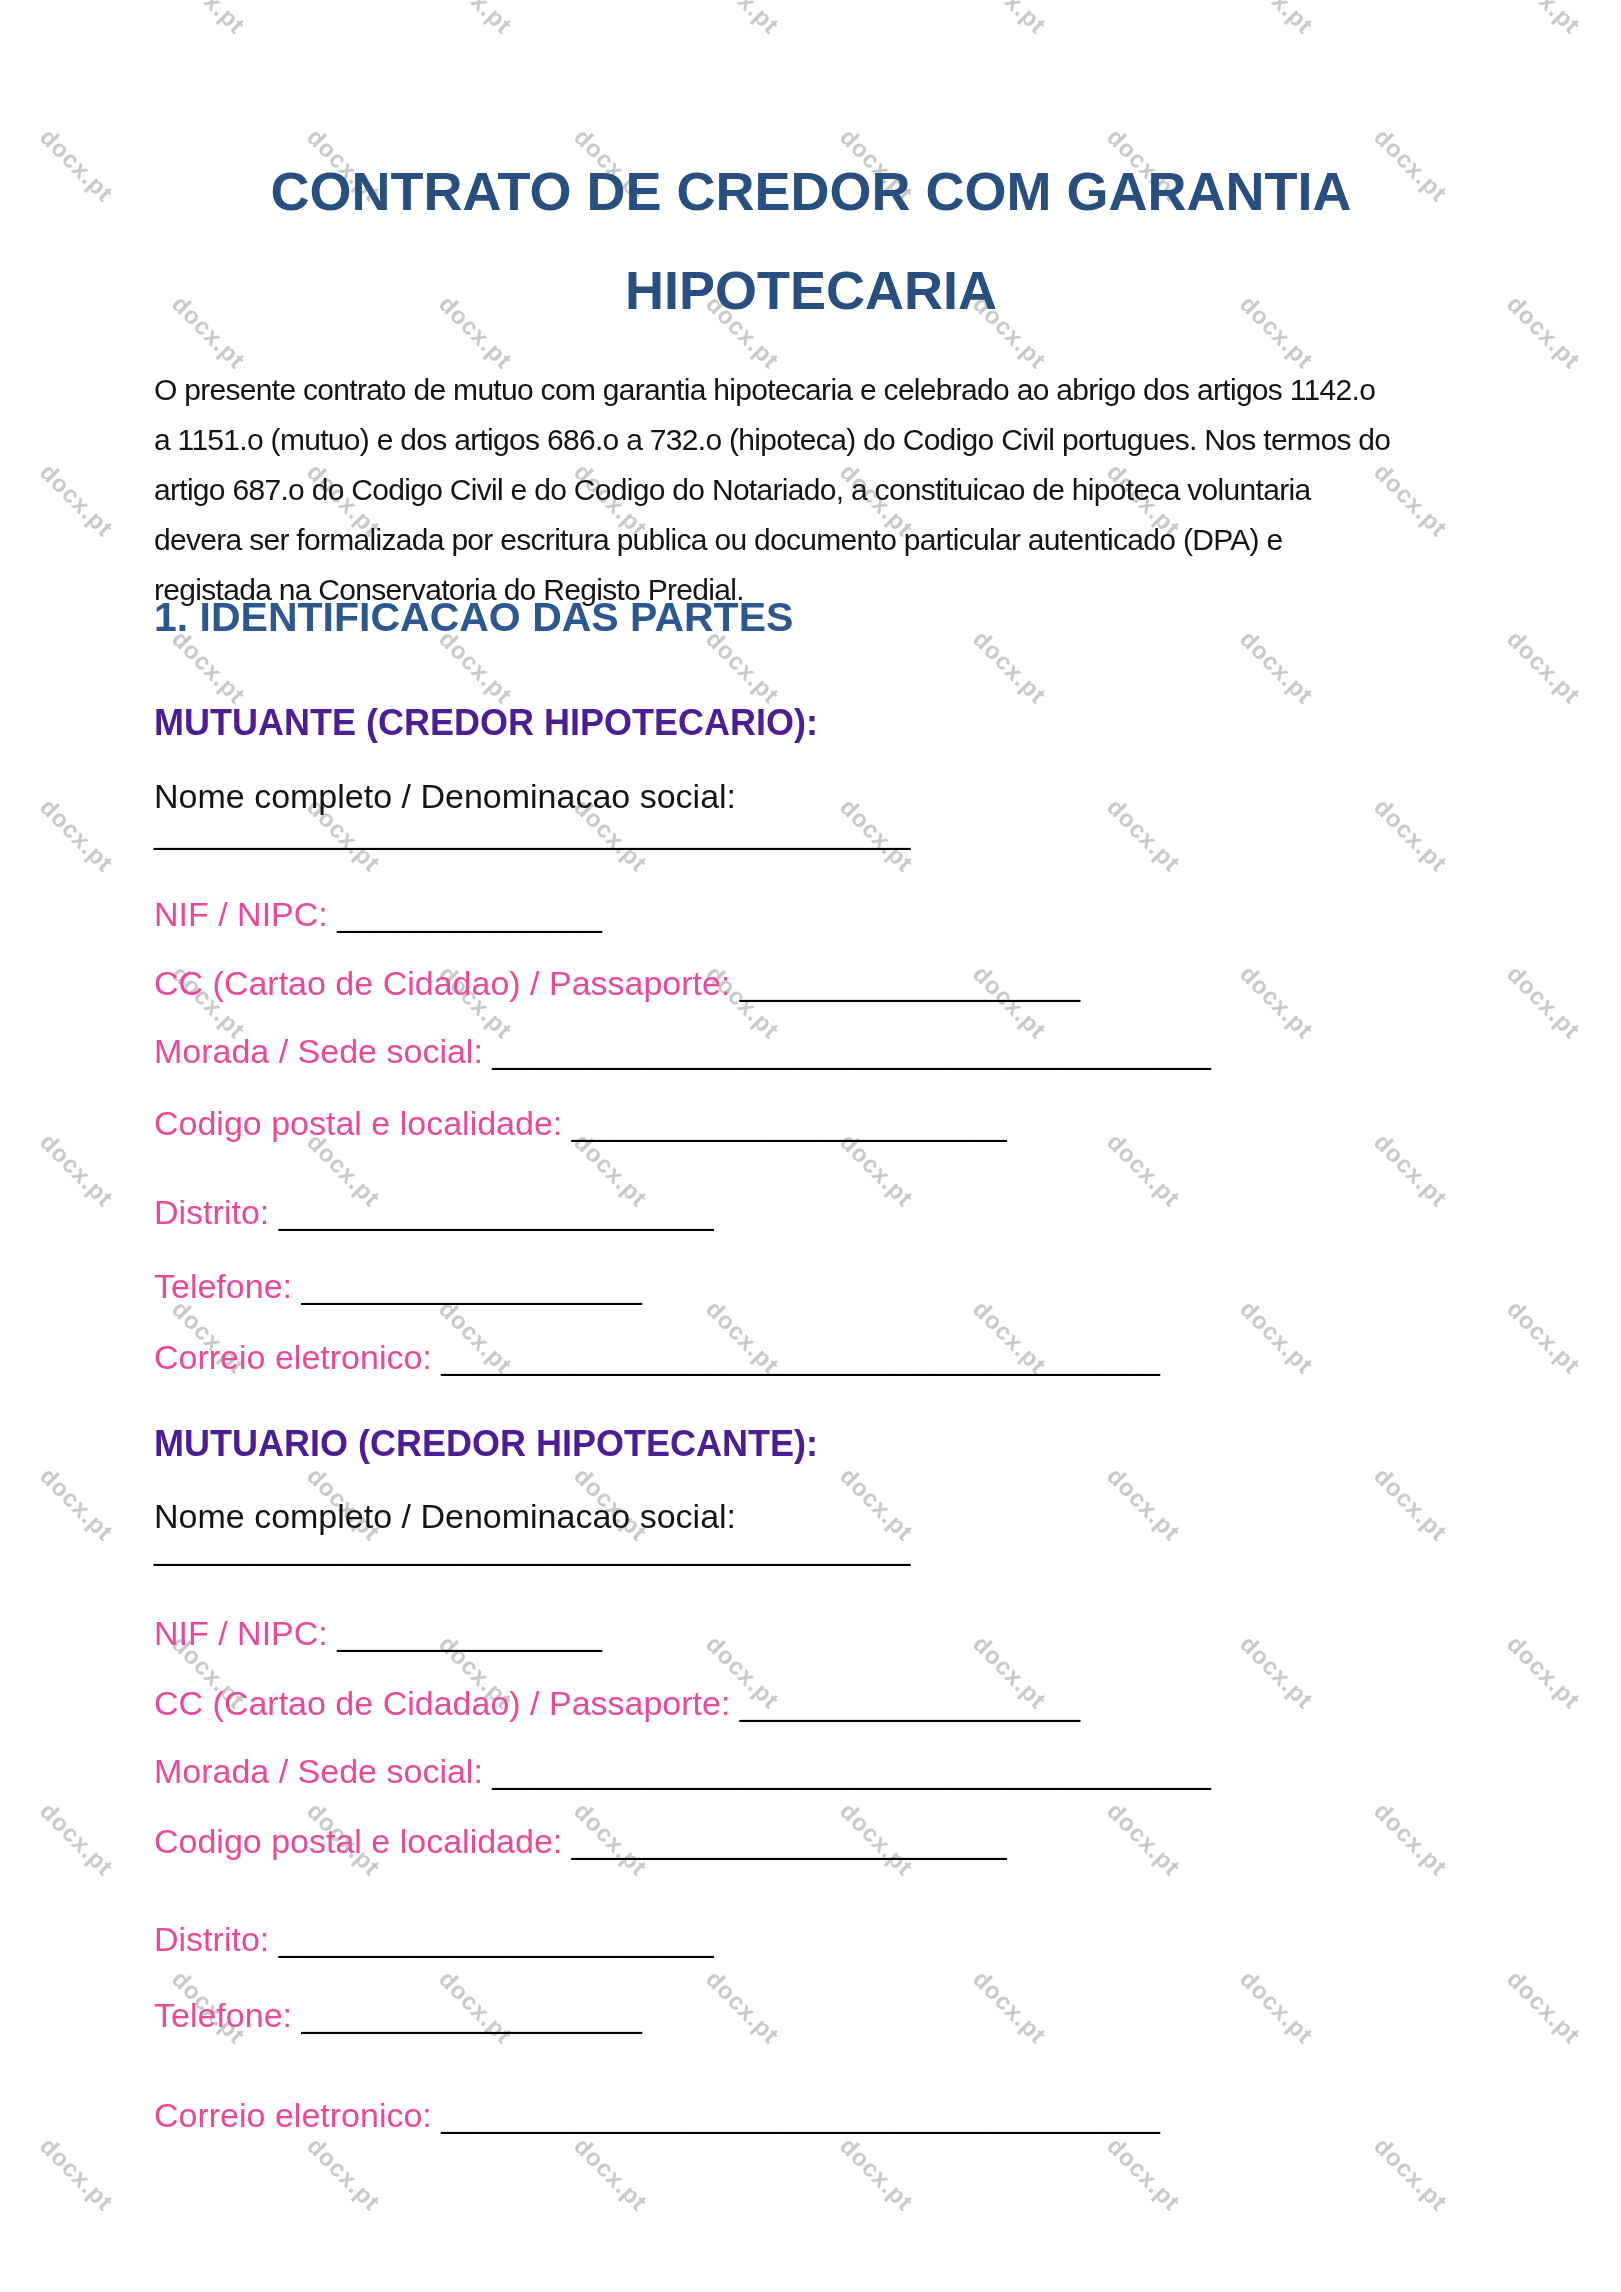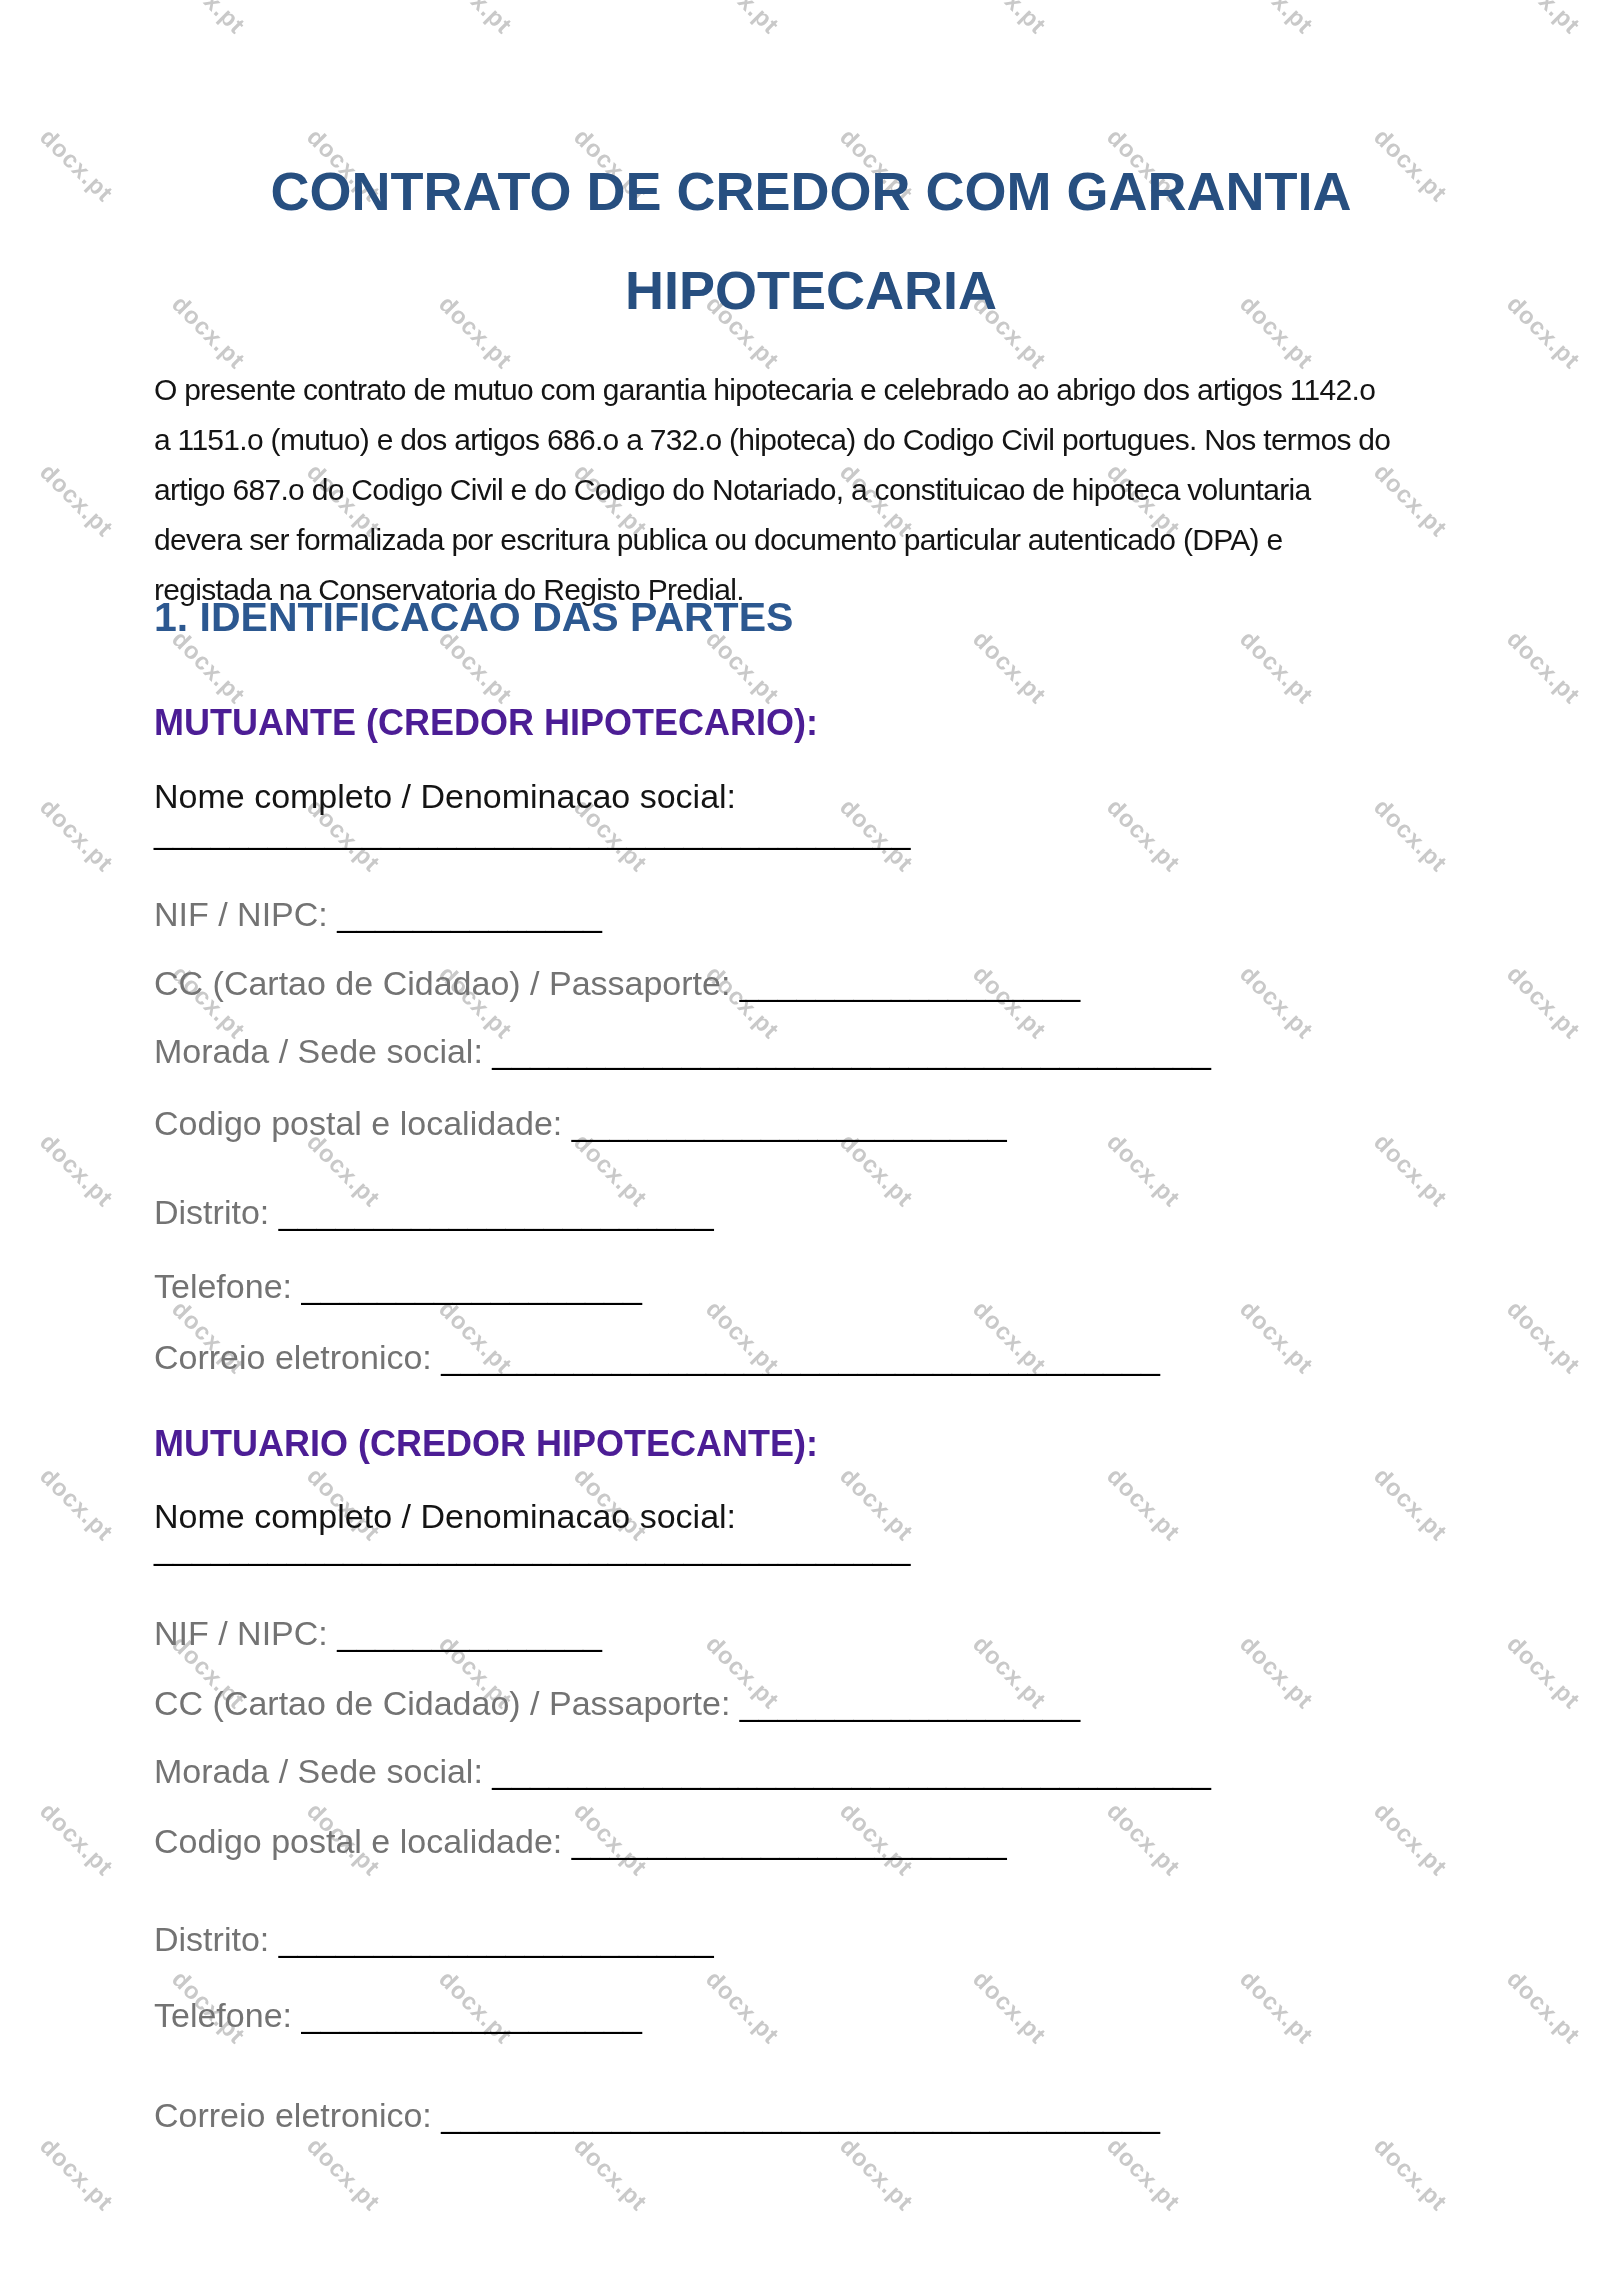--- a/index.html
+++ b/index.html
@@ -43,21 +43,21 @@
   }
   .party-heading{
     position:absolute;left:154px;
     font-size:36px;line-height:47px;font-weight:700;color:#4c1d95;
   }
   .field{
     position:absolute;left:154px;width:1343px;
     font-size:34px;line-height:45px;
     white-space:nowrap;
   }
-  .field .lbl{color:#737373;}
+  .field .lbl{color:#ec4899;}
   .field .line{color:#000;letter-spacing:0;}
   
   .notice{
     position:absolute;z-index:2;
     top:1111px;left:587px;width:510px;
     text-align:center;
     font-size:26px;line-height:34px;font-weight:700;
     color:#a6a6a6;
     background:rgba(255,255,255,0.55);
   }

